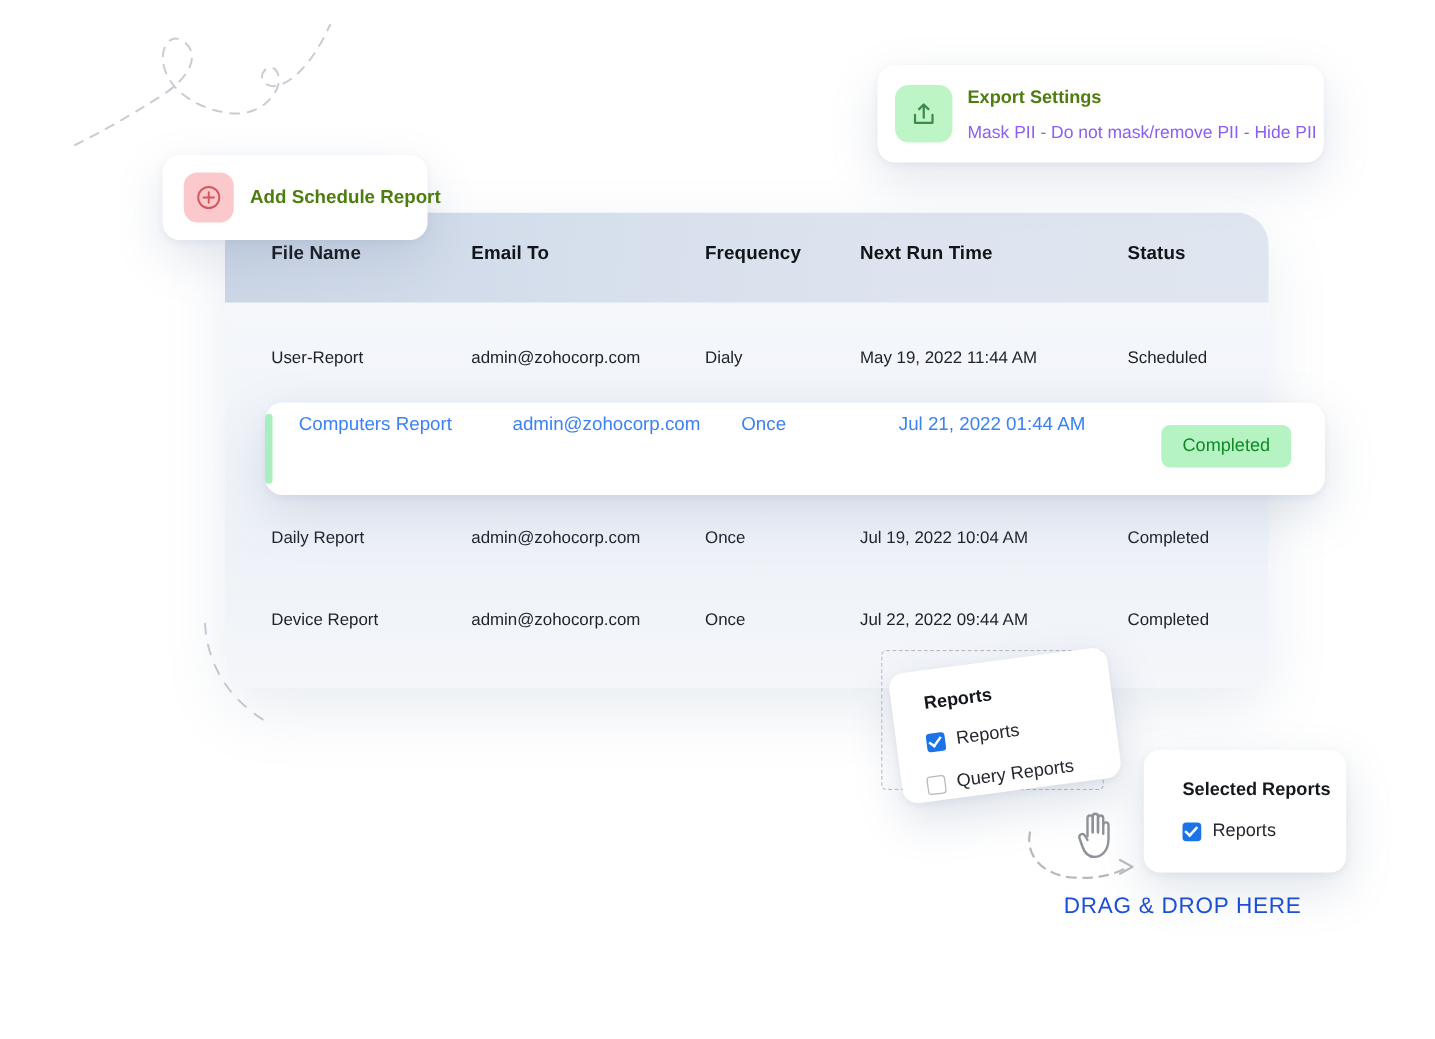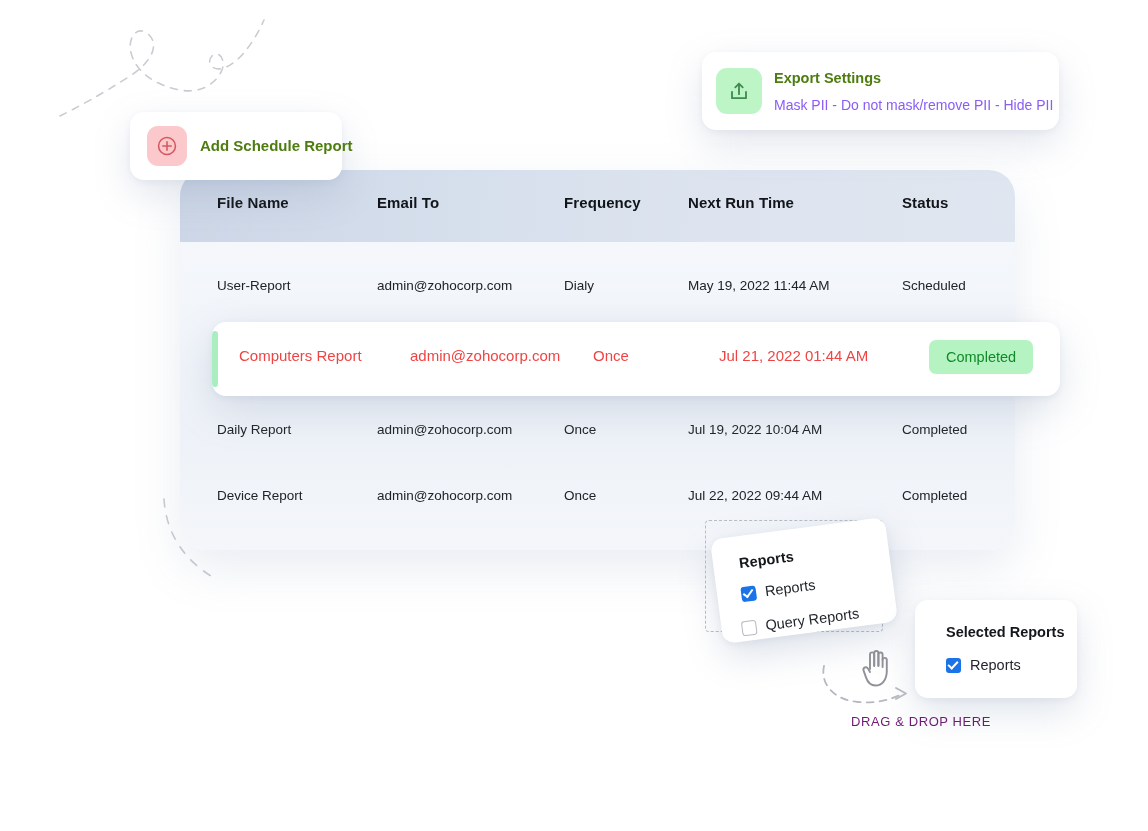--- a/index.html
+++ b/index.html
@@ -54,21 +54,21 @@
     position:absolute;left:212px;top:322px;width:848px;height:74px;
     background:#ffffff;border-radius:14px;
     box-shadow:0 14px 40px rgba(110,130,165,.22), 0 2px 6px rgba(110,130,165,.10);
     overflow:hidden;
   }
   .row-float .accent{
     position:absolute;left:0;top:9px;width:6px;height:56px;
     background:#a8eec0;border-radius:3px;
   }
   .row-float .cell{
-    position:absolute;top:25px;font-size:15px;color:#ef4444;white-space:nowrap;
+    position:absolute;top:9px;font-size:15px;color:#3b82f6;white-space:nowrap;
   }
   .f-file{left:27px;}
   .f-mail{left:198px;}
   .f-freq{left:381px;}
   .f-next{left:507px;}
   .badge{
     position:absolute;left:717px;top:18px;
     background:#b6f3c2;color:#0f8a27;
     font-size:14.5px;padding:9px 17px;border-radius:7px;white-space:nowrap;
   }
@@ -78,21 +78,21 @@
     position:absolute;background:#fff;border-radius:14px;
     box-shadow:0 14px 38px rgba(110,130,165,.20), 0 2px 6px rgba(110,130,165,.09);
   }
   .card .ico{
     position:absolute;border-radius:11px;display:flex;align-items:center;justify-content:center;
   }
   .card .ttl{position:absolute;font-size:14.5px;font-weight:bold;color:#4d7c0f;white-space:nowrap;}
   .card .sub{position:absolute;font-size:14px;color:#8b5cf6;white-space:nowrap;}
 
   
-  .card-add{left:130px;top:112px;width:212px;height:68px;text-align:right;}
+  .card-add{left:130px;top:124px;width:212px;height:68px;text-align:right;}
   .card-add .ico{left:17px;top:14px;width:40px;height:40px;background:#fbc9cb;}
   .card-add .ttl{left:70px;top:25px;font-size:15px;}
 
   
   .card-export{left:702px;top:52px;width:357px;height:78px;}
   .card-export .ico{left:14px;top:16px;width:46px;height:46px;background:#bdf5c6;}
   .card-export .ttl{left:72px;top:18px;}
   .card-export .sub{left:72px;top:45px;}
 
   
@@ -139,21 +139,21 @@
   .selected-pop .hdr{
     position:absolute;left:31px;top:24px;font-size:14.5px;font-weight:bold;color:#14171c;white-space:nowrap;
   }
   .selected-pop .opt{left:31px;top:57px;}
 
   
   .cursor-hand{position:absolute;left:858px;top:645px;}
   .drag-arrow{position:absolute;left:818px;top:660px;}
   .drag-text{
     position:absolute;left:851px;top:714px;
-    font-size:13px;letter-spacing:.6px;color:#701a75;white-space:nowrap;
+    font-size:18px;letter-spacing:.6px;color:#1d4ed8;white-space:nowrap;
   }
 </style>
 </head>
 <body>
 
 <div class="stage">
 
   <svg class="deco deco-top" width="240" height="150" viewBox="0 0 240 150">
     <path d="M20 122 C 40 112, 62 100, 90 82 C 112 68, 120 50, 108 40
              C 96 30, 86 46, 92 62 C 98 80, 118 92, 140 96

